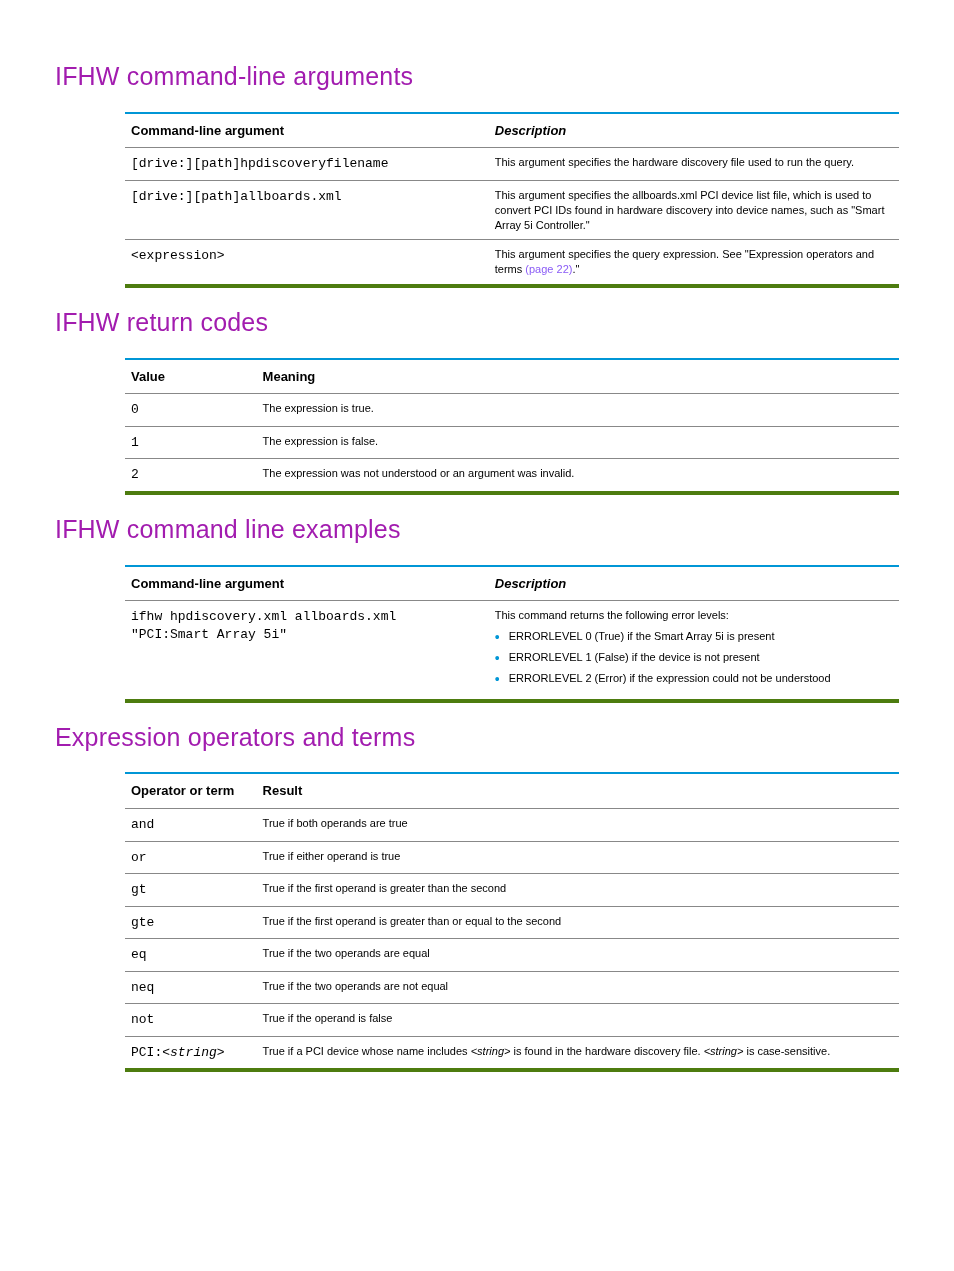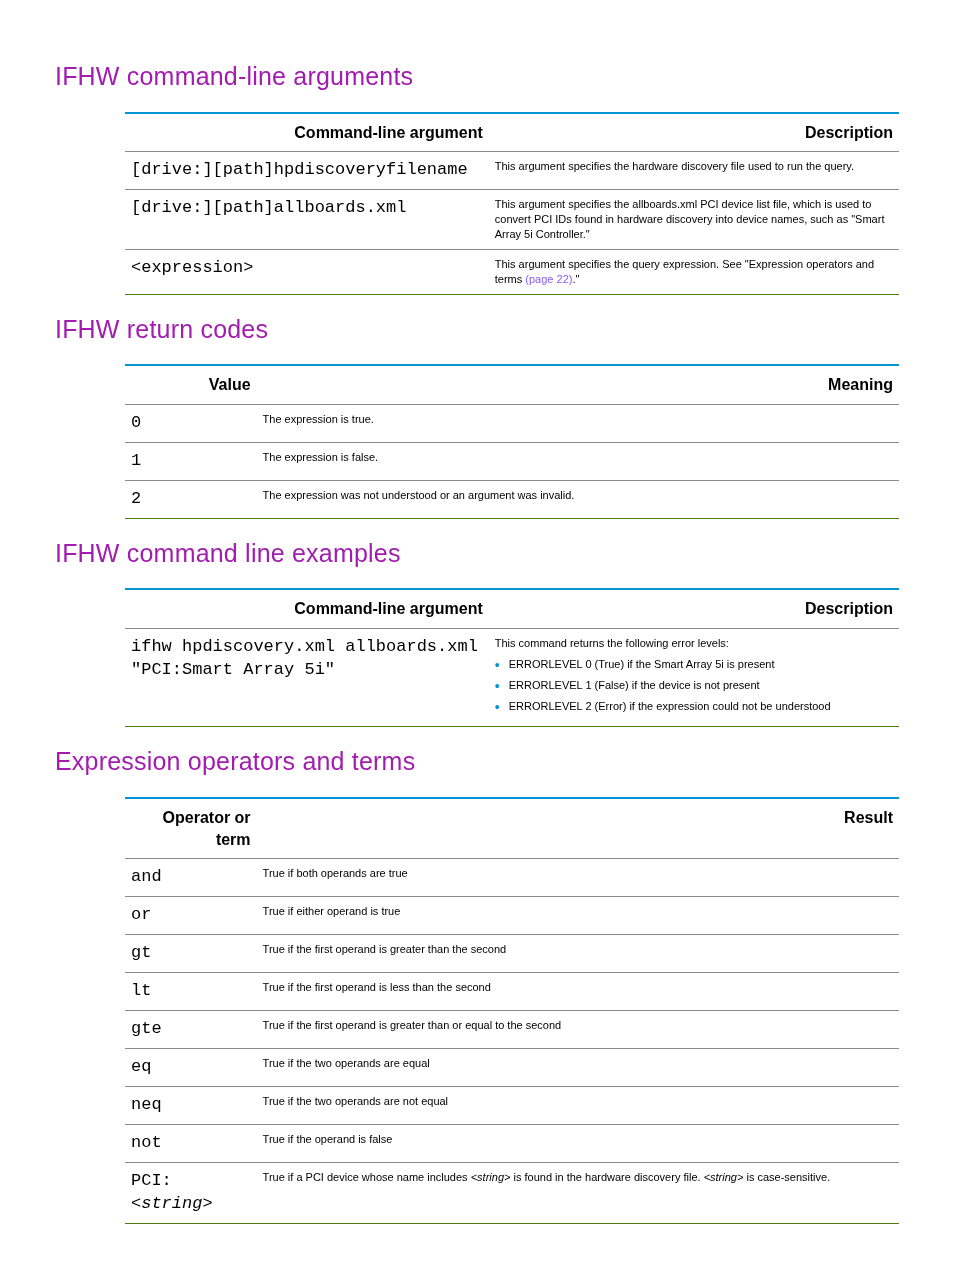--- a/index.html
+++ b/index.html
@@ -23,37 +23,37 @@
   .tbl-wrap {
     padding-left: 70px;
     margin-bottom: 18px;
   }
   table {
     border-collapse: collapse;
     width: 100%;
     border-top: 2px solid #0096d6;
   }
   th {
-    text-align: right;
+    text-align: left;
     font-weight: bold;
-    font-size: 16px;
+    font-size: 13px;
     padding: 8px 6px 8px 6px;
     border-bottom: 1px solid #888;
     vertical-align: top;
   }
   td {
     padding: 7px 6px 7px 6px;
     border-bottom: 1px solid #888;
     vertical-align: top;
     font-size: 11px;
   }
-  tr:last-child td { border-bottom: 1px solid #4d7c0f; }
+  tr:last-child td { border-bottom: 4px solid #4d7c0f; }
   .code {
     font-family: "Courier New", monospace;
-    font-size: 17px;
+    font-size: 13px;
   }
   .link { color: #8b5cf6; }
   ul.bullets {
     list-style: none;
     padding-left: 0;
     margin-top: 6px;
   }
   ul.bullets li {
     position: relative;
     padding-left: 14px;
@@ -62,21 +62,21 @@
   ul.bullets li::before {
     content: "•";
     color: #0096d6;
     position: absolute;
     left: 0;
     font-size: 14px;
     line-height: 1.2;
   }
   .italic { font-style: italic; }
   .c-arg-1 { width: 47%; }
-  .c-arg-2 { width: 53%; }
+  .c-arg-2 { width: 53%; font-style: italic; }
   .c-val-1 { width: 17%; }
   .c-val-2 { width: 83%; }
   .c-op-1 { width: 17%; }
   .c-op-2 { width: 83%; }
 </style>
 </head>
 <body>
 
 <h2>IFHW command-line arguments</h2>
 <div class="tbl-wrap">
@@ -174,24 +174,20 @@
         </tr>
     <tr>
           <td class="code">or</td>
           <td>True if either operand is true</td>
         </tr>
     <tr>
           <td class="code">gt</td>
           <td>True if the first operand is greater than the second</td>
         </tr>
     <tr>
-          <td class="code">lt</td>
-          <td>True if the first operand is less than the second</td>
-        </tr>
-    <tr>
           <td class="code">gte</td>
           <td>True if the first operand is greater than or equal to the second</td>
         </tr>
     <tr>
           <td class="code">eq</td>
           <td>True if the two operands are equal</td>
         </tr>
     <tr>
           <td class="code">neq</td>
           <td>True if the two operands are not equal</td>

